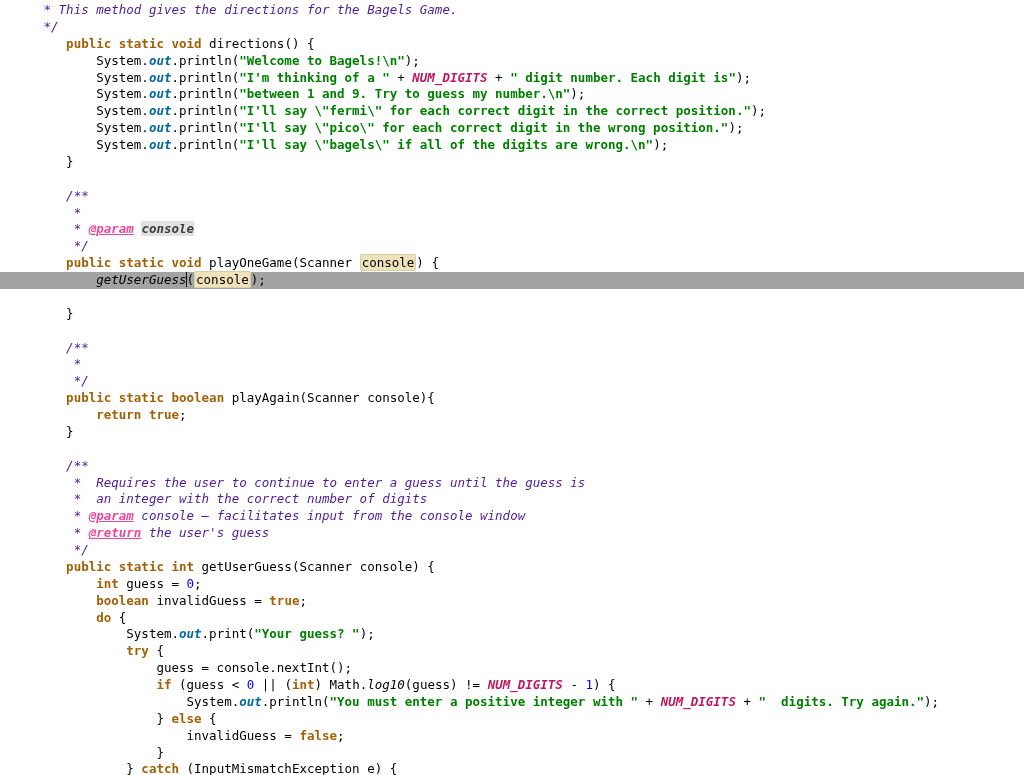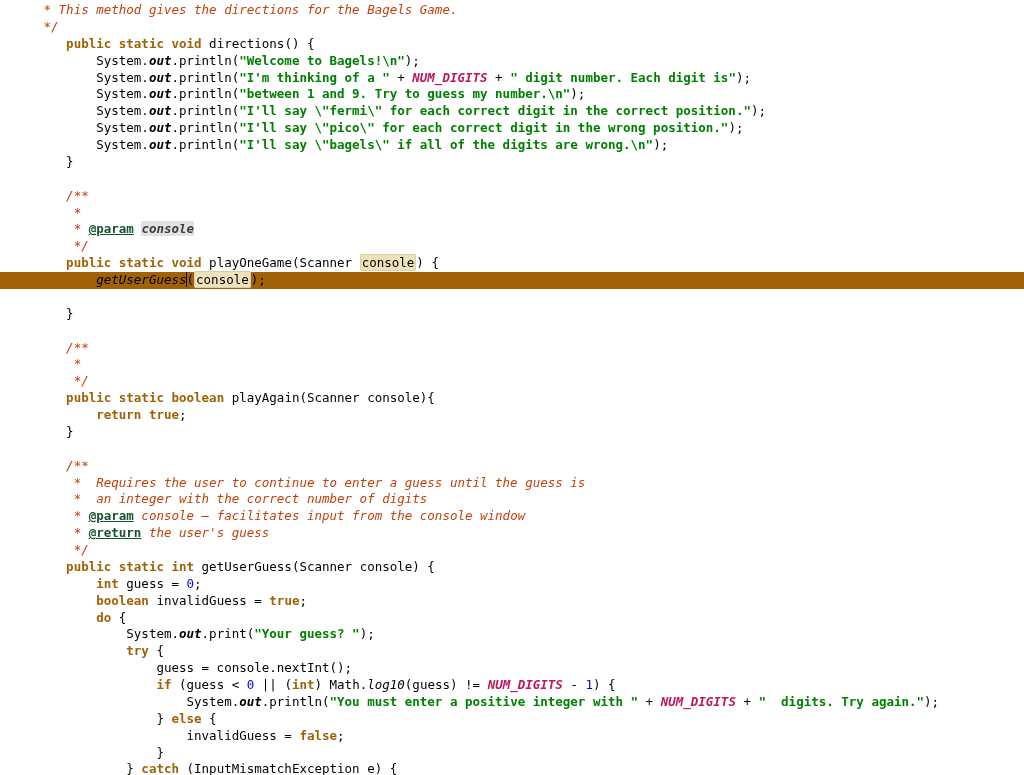--- a/index.html
+++ b/index.html
@@ -1,25 +1,25 @@
 <!DOCTYPE html>
 <html><head>
 <meta charset="utf-8">
 <style>
 html,body{margin:0;padding:0;background:#fff;font-family:Menlo,Consolas,"DejaVu Sans Mono",monospace;font-size:12.5px;line-height:1.35;color:#000}
 .editor{position:relative;white-space:pre;padding:2px 0 40px 0;width:1024px}
 .gutter{display:inline-block;width:18px;color:#ccc;text-align:right;vertical-align:top;user-select:none}
 .code-wrap{display:inline-block;vertical-align:top;padding-left:18px}
 .ln{display:block;min-height:1.35em}
-.hl{background:#a16207}
+.hl{background:#a3a3a3}
 .kw{color:#a16207;font-weight:bold}
-.field{color:#000000;font-weight:bold;font-style:italic}
+.field{color:#0369a1;font-weight:bold;font-style:italic}
 .str{color:#008000;font-weight:bold}
-.doc{color:#c2410c;font-style:italic}
-.doctag{color:#14532d;font-weight:bold;text-decoration:underline;}
+.doc{color:#4c1d95;font-style:italic}
+.doctag{color:#ec4899;font-weight:bold;text-decoration:underline;font-style:italic}
 .docparam{color:#3d3d3d;font-weight:bold;font-style:italic;background:#e2e2e2}
 .consthl{background:#ede2ba;border:1px solid #d6cfa8;border-radius:2px;padding:0 1px}
 .stat{color:#000;font-style:italic}
 .const{color:#be185d;font-weight:bold;font-style:italic}
 .num{color:#0000ff}
 .caret{border-left:1px solid #000;margin-left:-1px}
 </style>
 </head>
 <body>
 

